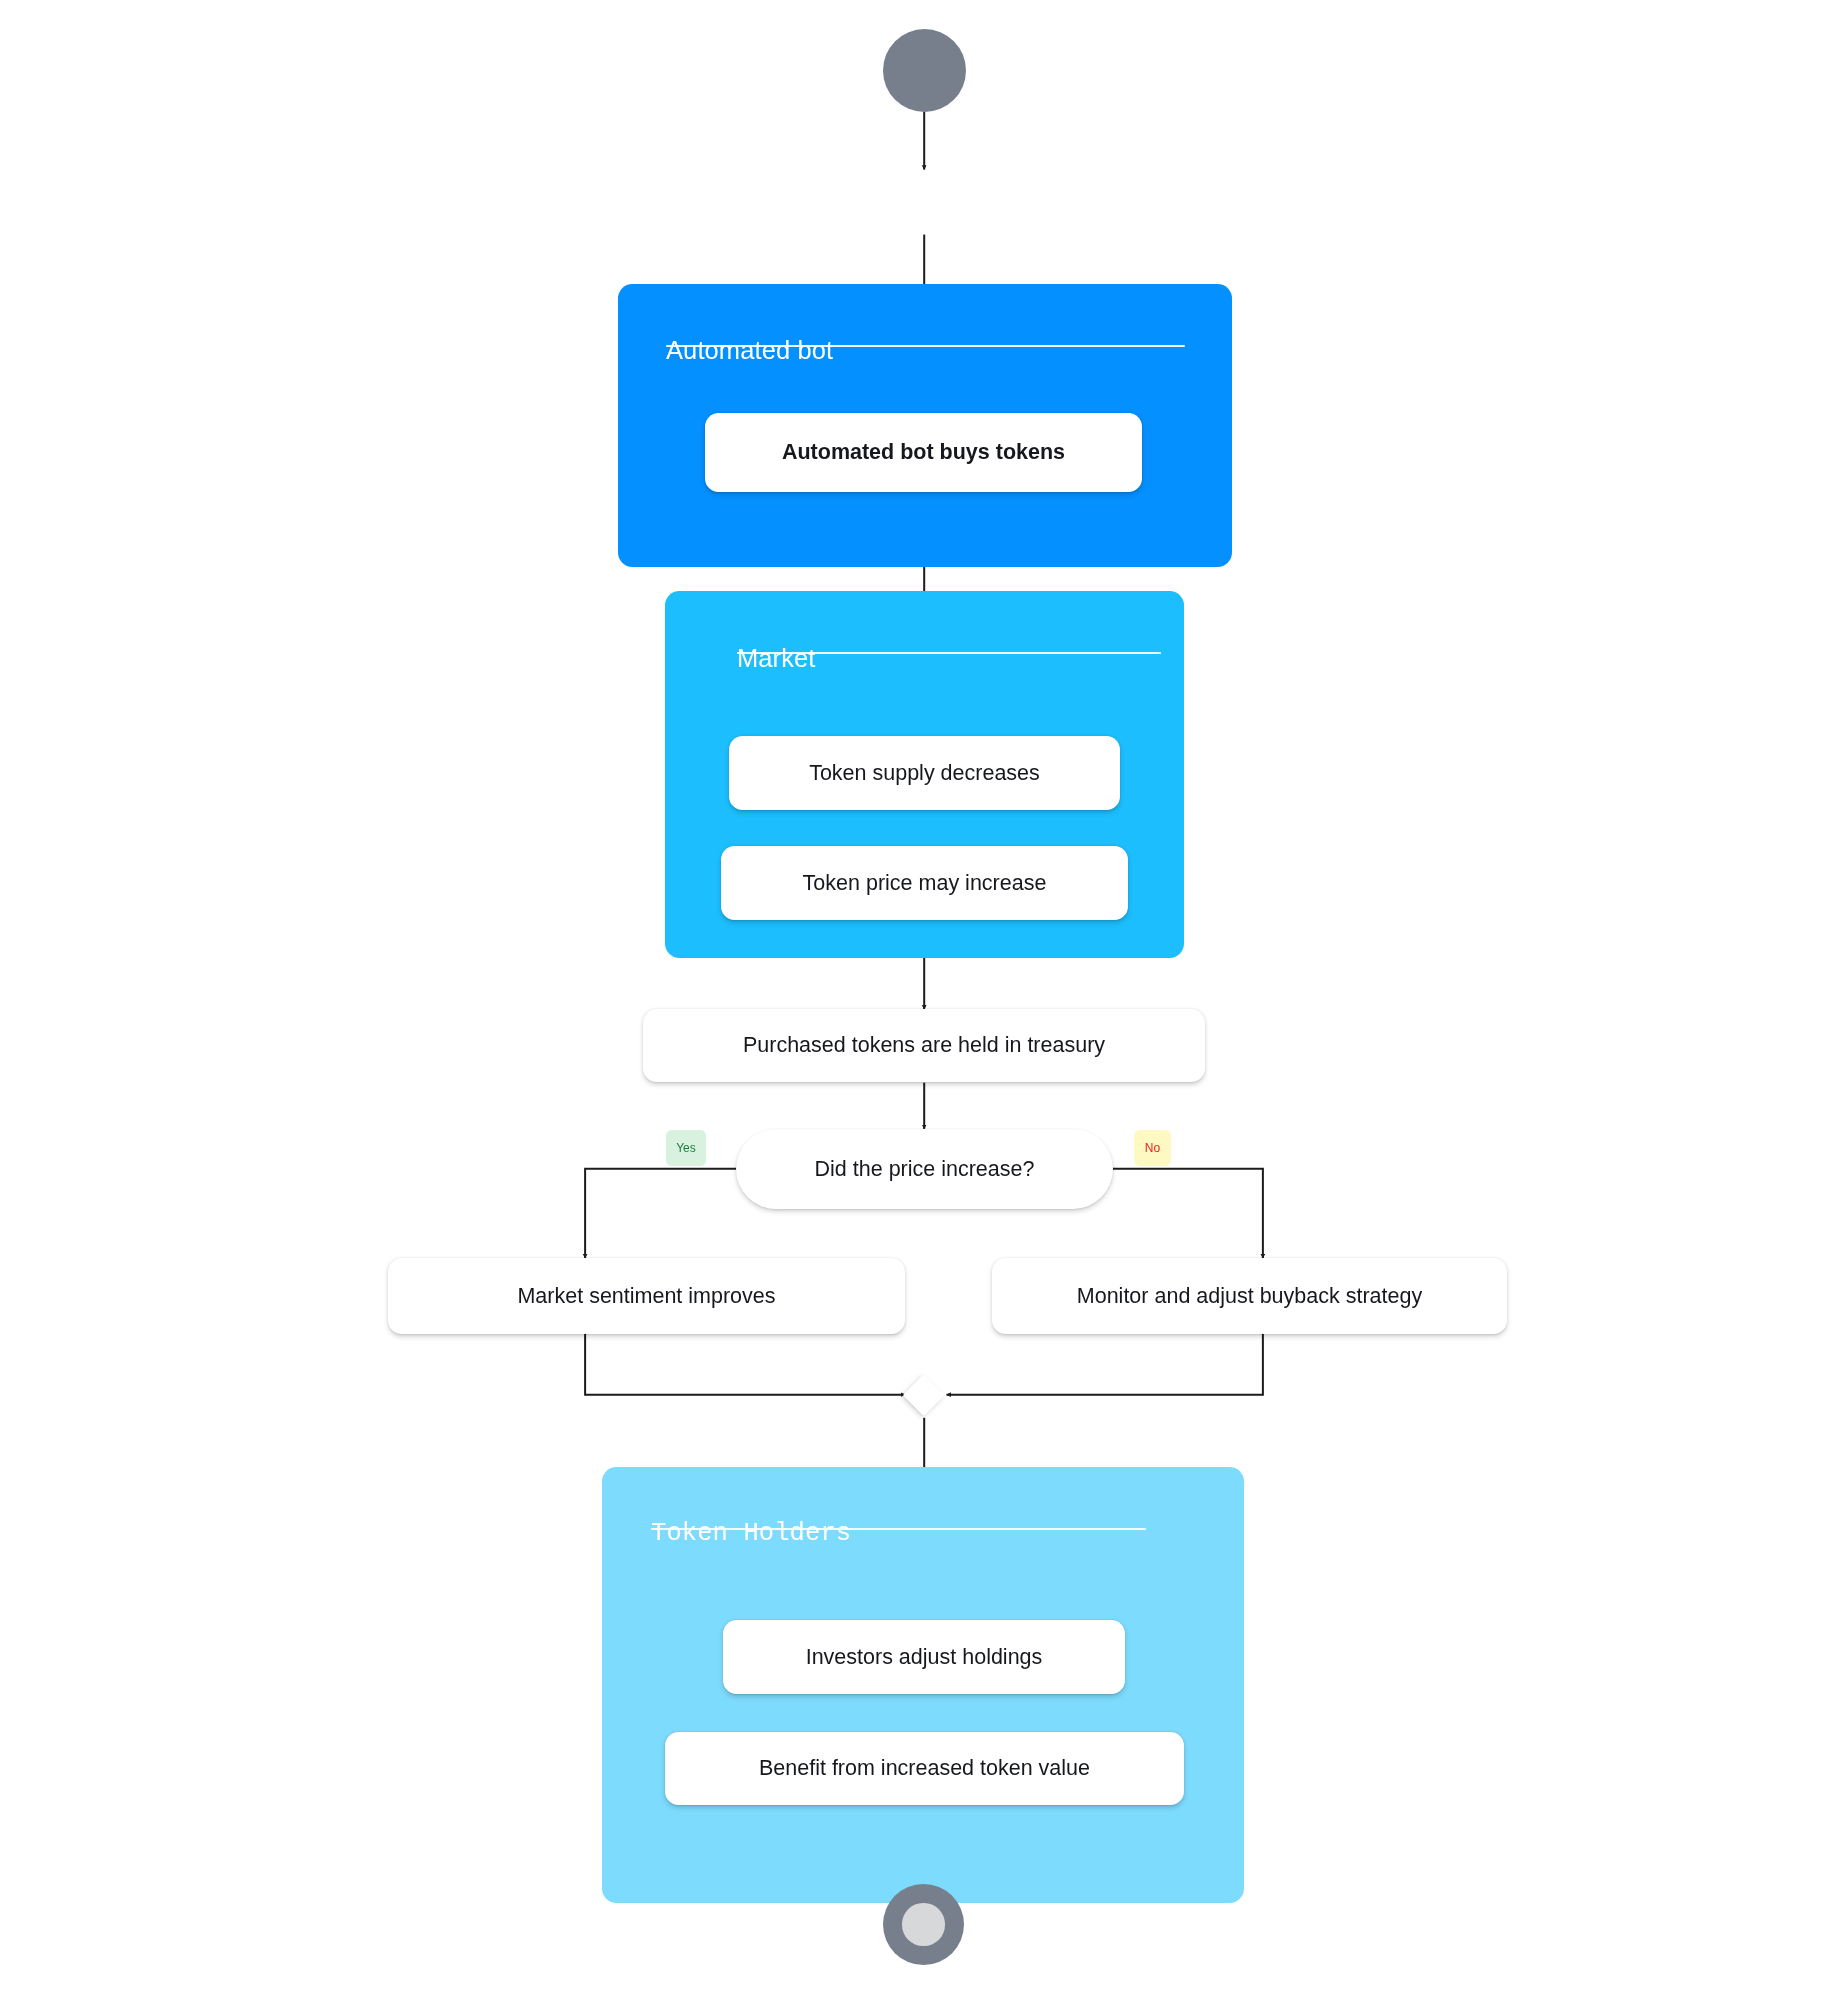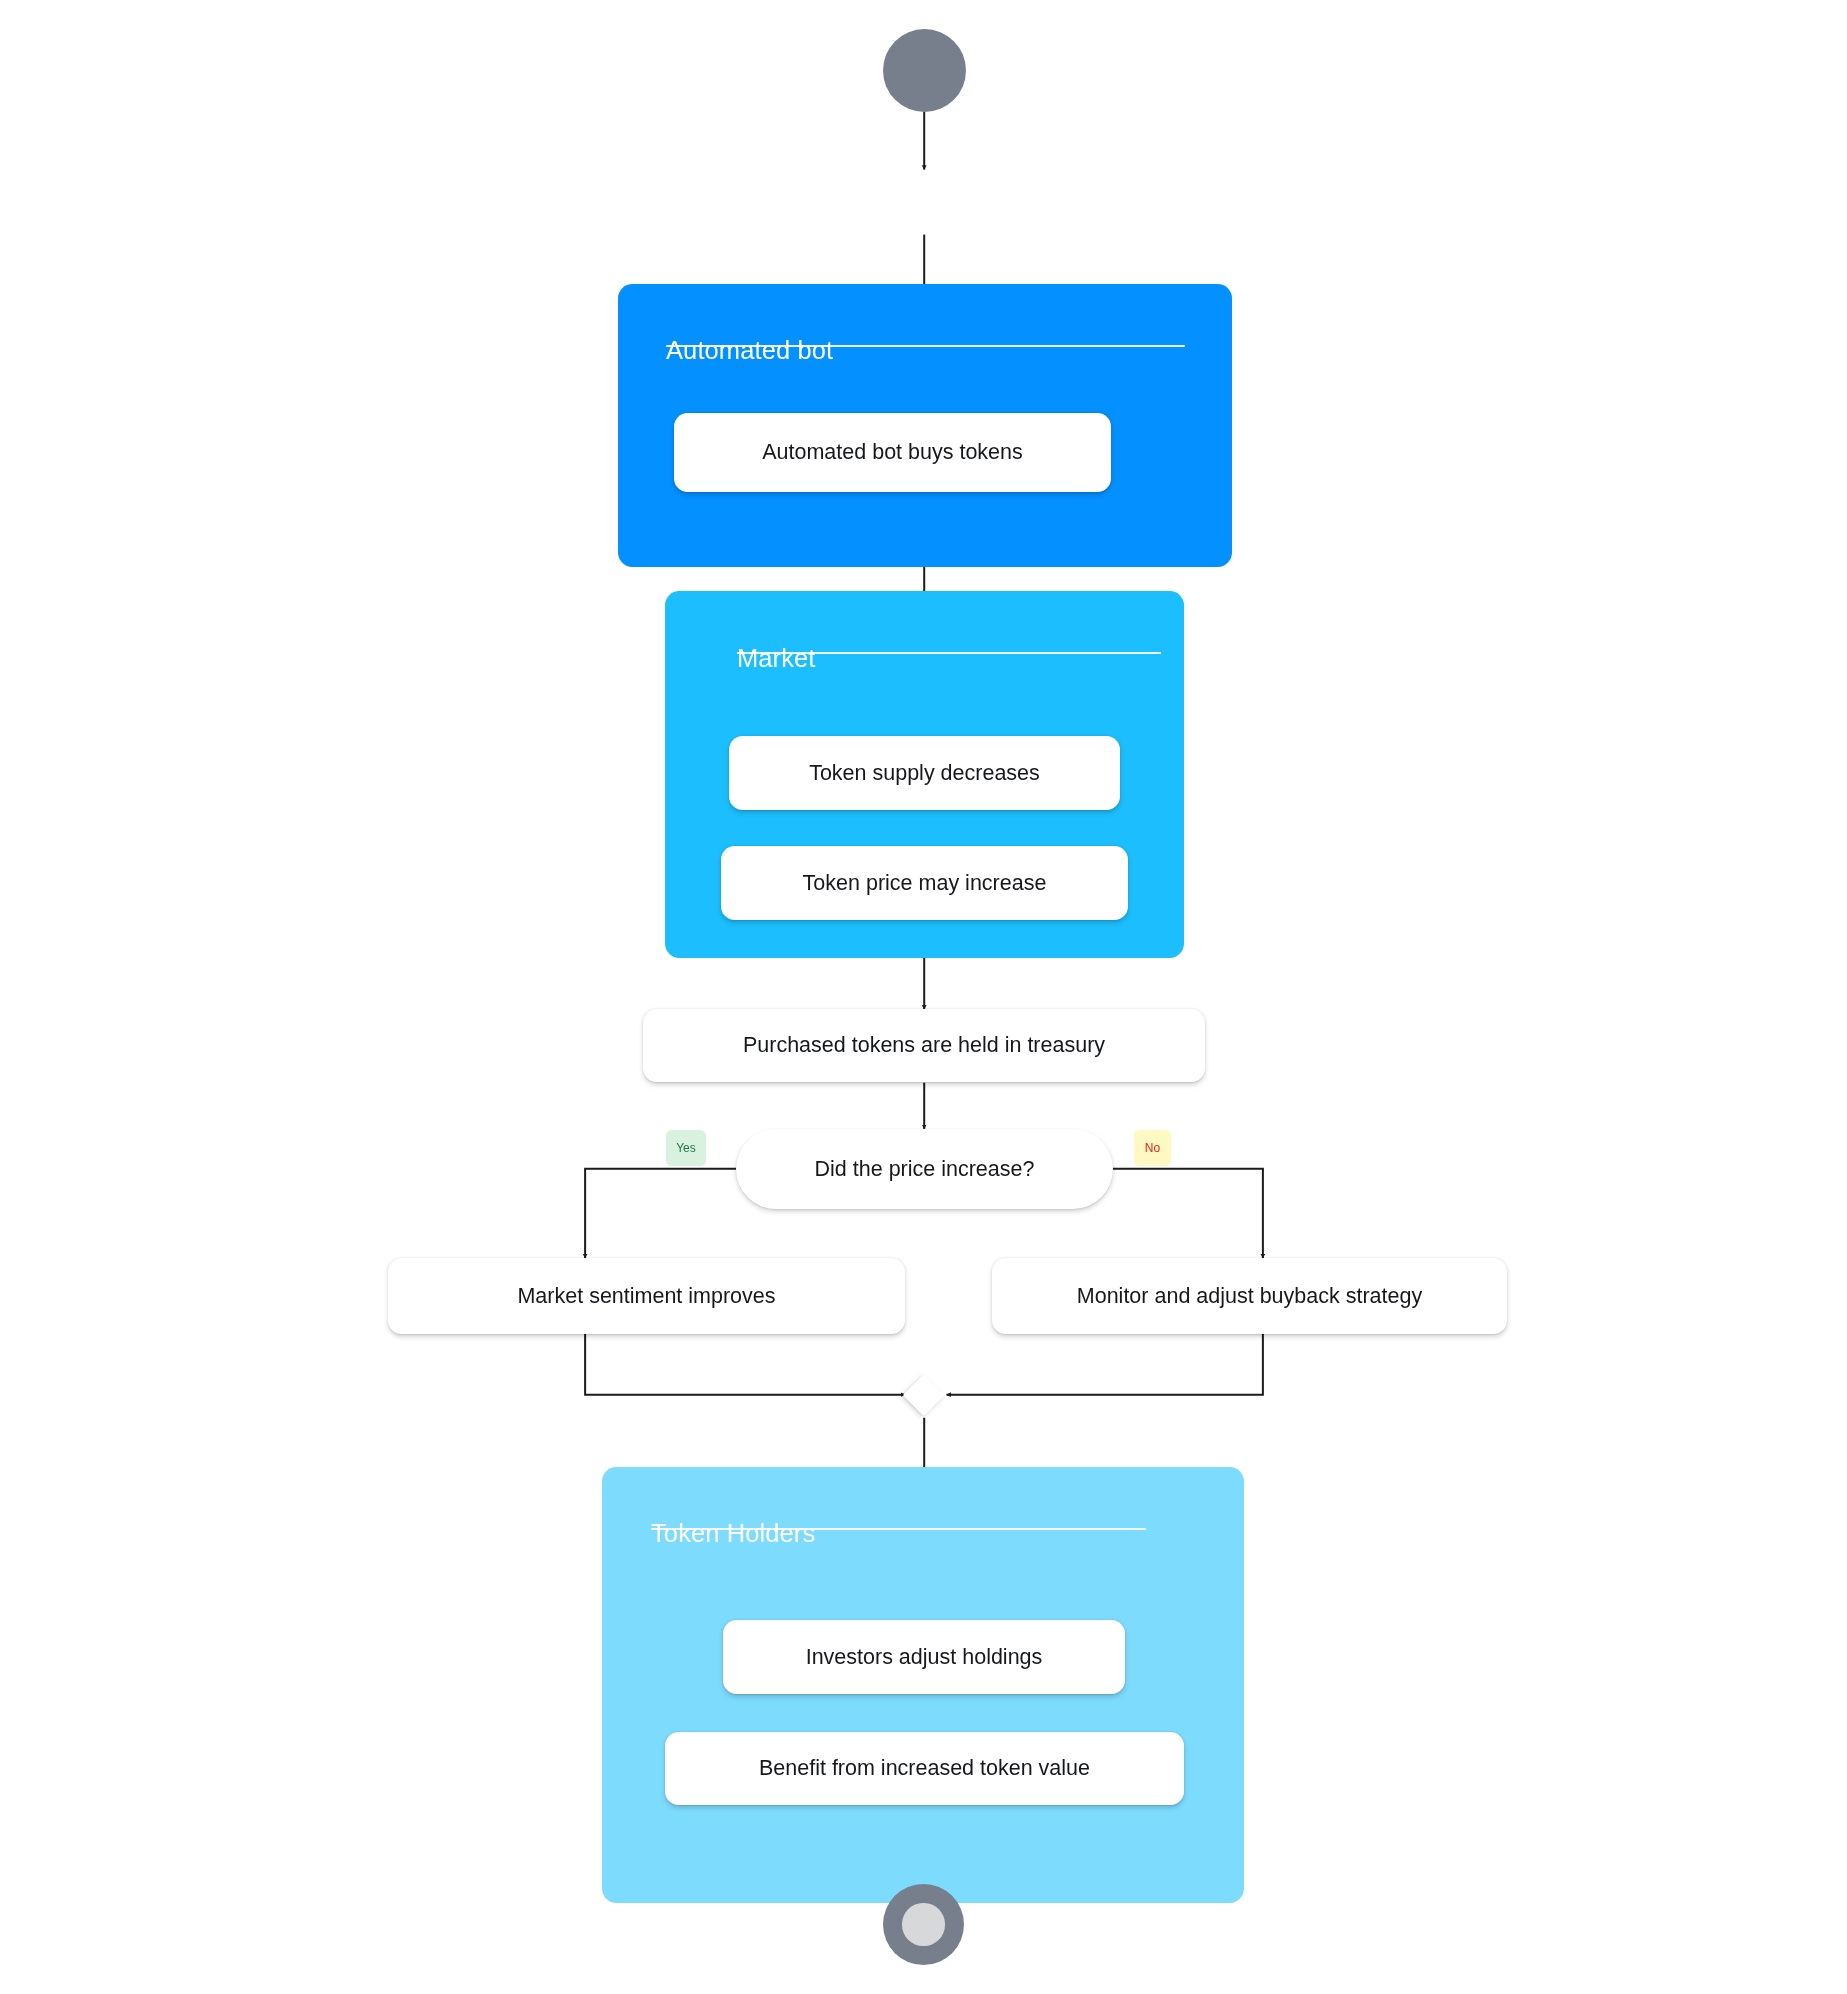--- a/index.html
+++ b/index.html
@@ -159,32 +159,32 @@
     <div class="lane-title" style="left:48px; top:20px; font-size:25.5px;">Automated bot</div>
     <div class="lane-rule" style="left:48px; top:61px; width:519px;"></div>
   </div>
 
   <div class="lane" style="left:665px; top:591px; width:519px; height:367px; background:#1cbefe;">
     <div class="lane-title" style="left:72px; top:21px; font-size:25.5px;">Market</div>
     <div class="lane-rule" style="left:72px; top:61px; width:424px;"></div>
   </div>
 
   <div class="lane" style="left:602px; top:1467px; width:642px; height:436px; background:#7ddbfe;">
-    <div class="lane-title" style="left:49px; top:20px; font-size:25.5px;">Token Holders</div>
+    <div class="lane-title" style="left:49px; top:20px; font-size:25.5px;font-family:Liberation Mono, monospace;">Token Holders</div>
     <div class="lane-rule" style="left:49px; top:61px; width:495px;"></div>
   </div>
 
   <div class="start-node" style="left:883px; top:29px; width:83px; height:83px;"></div>
 
   <div class="end-node" style="left:883px; top:1884px; width:81px; height:81px;">
     <div class="inner"></div>
   </div>
 
 
-  <div class="node" style="left:674px; top:413px; width:437px; height:79px;">Automated bot buys tokens</div>
+  <div class="node" style="left:705px; top:413px; width:437px; height:79px;font-weight:bold;">Automated bot buys tokens</div>
 
   <div class="node" style="left:729px; top:736px; width:391px; height:74px;">Token supply decreases</div>
 
   <div class="node" style="left:721px; top:846px; width:407px; height:74px;">Token price may increase</div>
 
   <div class="node" style="left:643px; top:1009px; width:562px; height:73px;">Purchased tokens are held in treasury</div>
 
   <div class="node stadium" style="left:736px; top:1129px; width:377px; height:80px;">Did the price increase?</div>
 
   <div class="node" style="left:388px; top:1258px; width:517px; height:76px;">Market sentiment improves</div>

